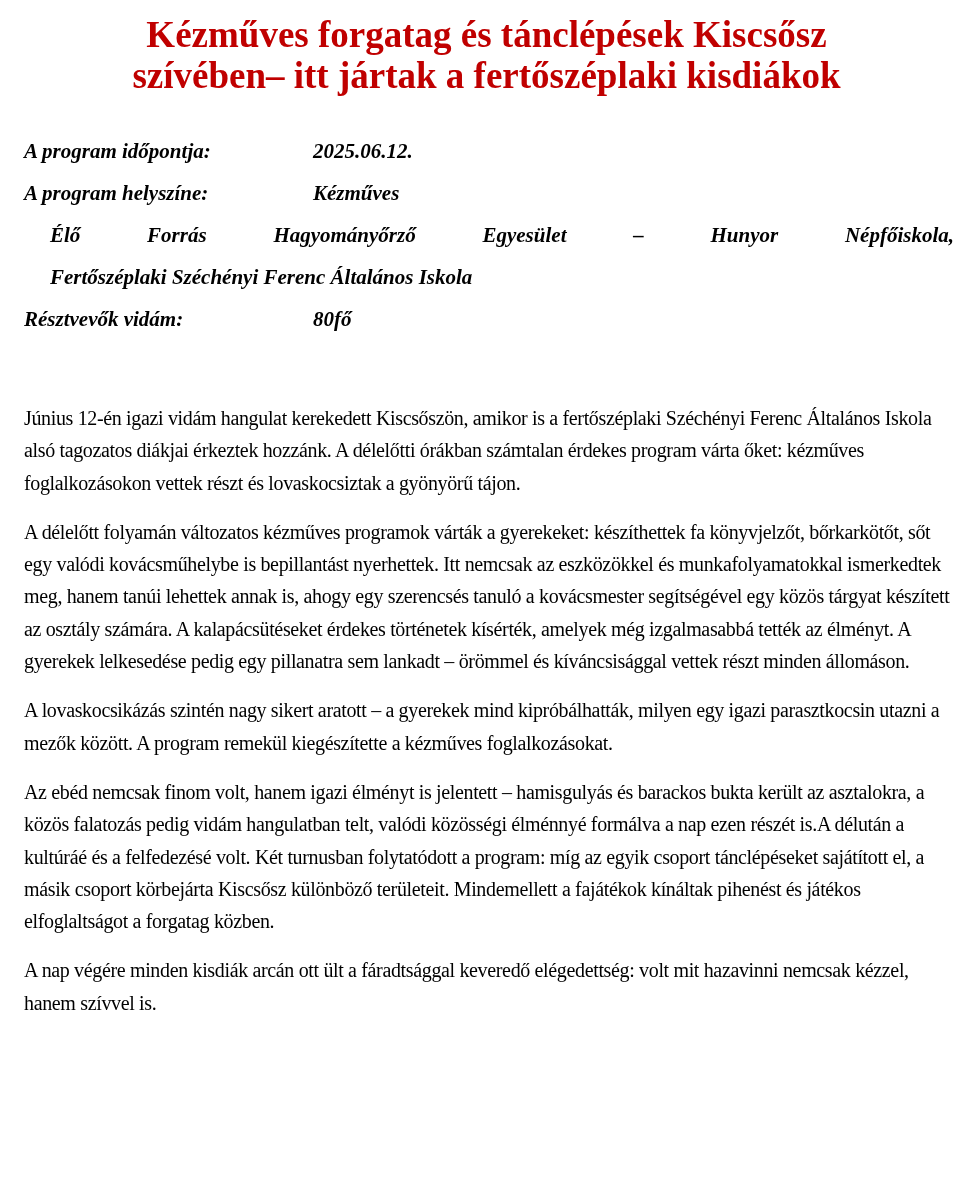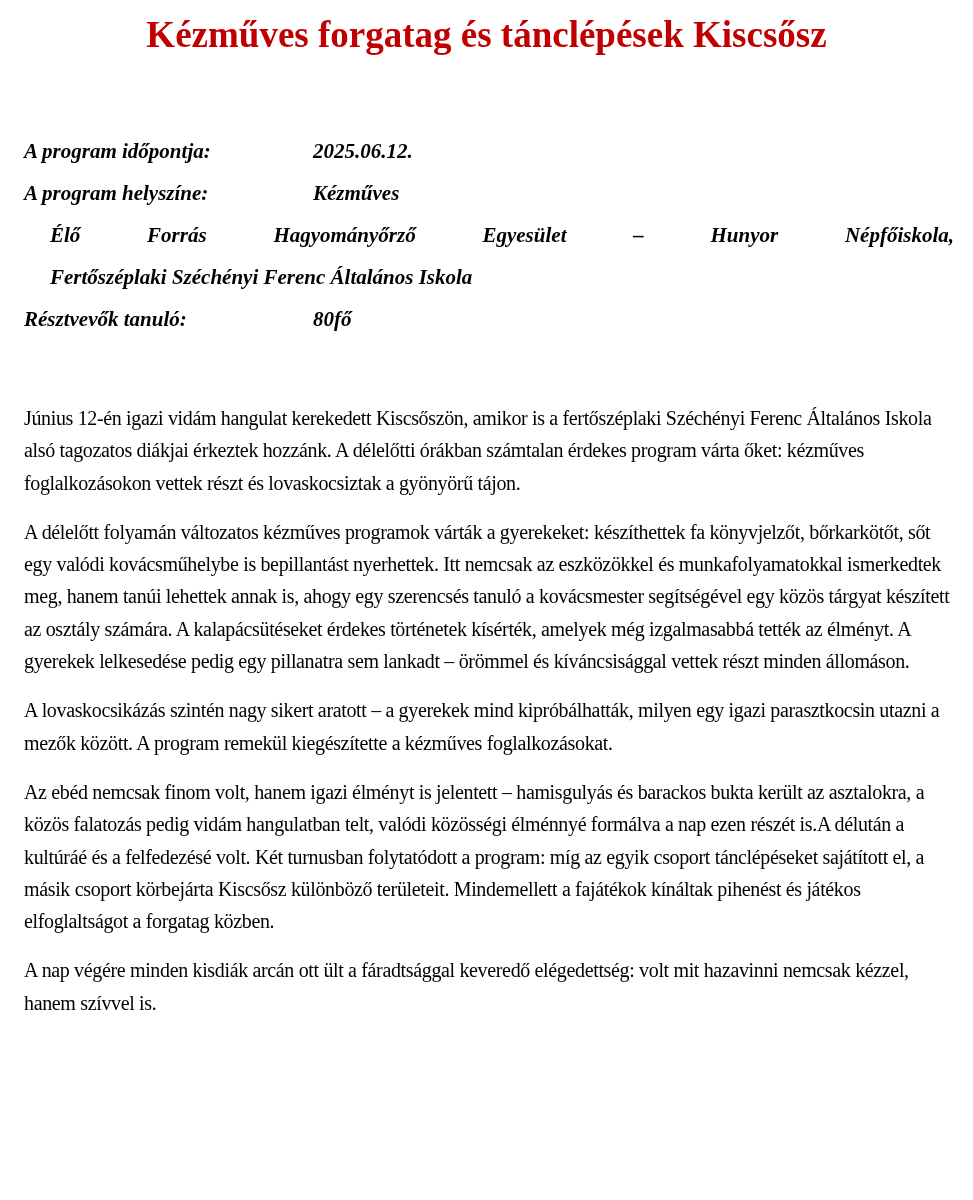--- a/index.html
+++ b/index.html
@@ -72,39 +72,40 @@
     }
     .article-body p {
       margin: 16px 0 17px 0;
     }
   </style>
 </head>
 <body>
 
 <h1 class="page-title">
   <span>Kézműves forgatag és tánclépések Kiscsősz</span><br>
+  <span>szívében– itt jártak a fertőszéplaki kisdiákok</span>
 </h1>
 
 <div class="info-table">
   <div class="info-row">
     <div class="info-label">A program időpontja:</div>
     <div class="info-value">2025.06.12.</div>
   </div>
   <div class="info-row">
     <div class="info-label">A program helyszíne:</div>
     <div class="info-value">Kézműves</div>
   </div>
   <div class="info-row">
     <div class="info-value">
       <span class="line1">Élő Forrás Hagyományőrző Egyesület – Hunyor Népfőiskola,</span>
       <span class="line2">Fertőszéplaki Széchényi Ferenc Általános Iskola</span>
     </div>
   </div>
   <div class="info-row">
-    <div class="info-label">Résztvevők tanuló:</div>
+    <div class="info-label">Résztvevők vidám:</div>
     <div class="info-value">80fő</div>
   </div>
 </div>
 
 <div class="article-body">
   <p>Június 12-én igazi vidám hangulat kerekedett Kiscsőszön, amikor is a fertőszéplaki Széchényi Ferenc Általános Iskola alsó tagozatos diákjai érkeztek hozzánk. A délelőtti órákban számtalan érdekes program várta őket: kézműves foglalkozásokon vettek részt és lovaskocsiztak a gyönyörű tájon.</p>
   <p>A délelőtt folyamán változatos kézműves programok várták a gyerekeket: készíthettek fa könyvjelzőt, bőrkarkötőt, sőt egy valódi kovácsműhelybe is bepillantást nyerhettek. Itt nemcsak az eszközökkel és munkafolyamatokkal ismerkedtek meg, hanem tanúi lehettek annak is, ahogy egy szerencsés tanuló a kovácsmester segítségével egy közös tárgyat készített az osztály számára. A kalapácsütéseket érdekes történetek kísérték, amelyek még izgalmasabbá tették az élményt. A gyerekek lelkesedése pedig egy pillanatra sem lankadt – örömmel és kíváncsisággal vettek részt minden állomáson.</p>
   <p>A lovaskocsikázás szintén nagy sikert aratott – a gyerekek mind kipróbálhatták, milyen egy igazi parasztkocsin utazni a mezők között. A program remekül kiegészítette a kézműves foglalkozásokat.</p>
   <p>Az ebéd nemcsak finom volt, hanem igazi élményt is jelentett – hamisgulyás és barackos bukta került az asztalokra, a közös falatozás pedig vidám hangulatban telt, valódi közösségi élménnyé formálva a nap ezen részét is.A délután a kultúráé és a felfedezésé volt. Két turnusban folytatódott a program: míg az egyik csoport tánclépéseket sajátított el, a másik csoport körbejárta Kiscsősz különböző területeit. Mindemellett a fajátékok kínáltak pihenést és játékos elfoglaltságot a forgatag közben.</p>
   <p>A nap végére minden kisdiák arcán ott ült a fáradtsággal keveredő elégedettség: volt mit hazavinni nemcsak kézzel, hanem szívvel is.</p>

